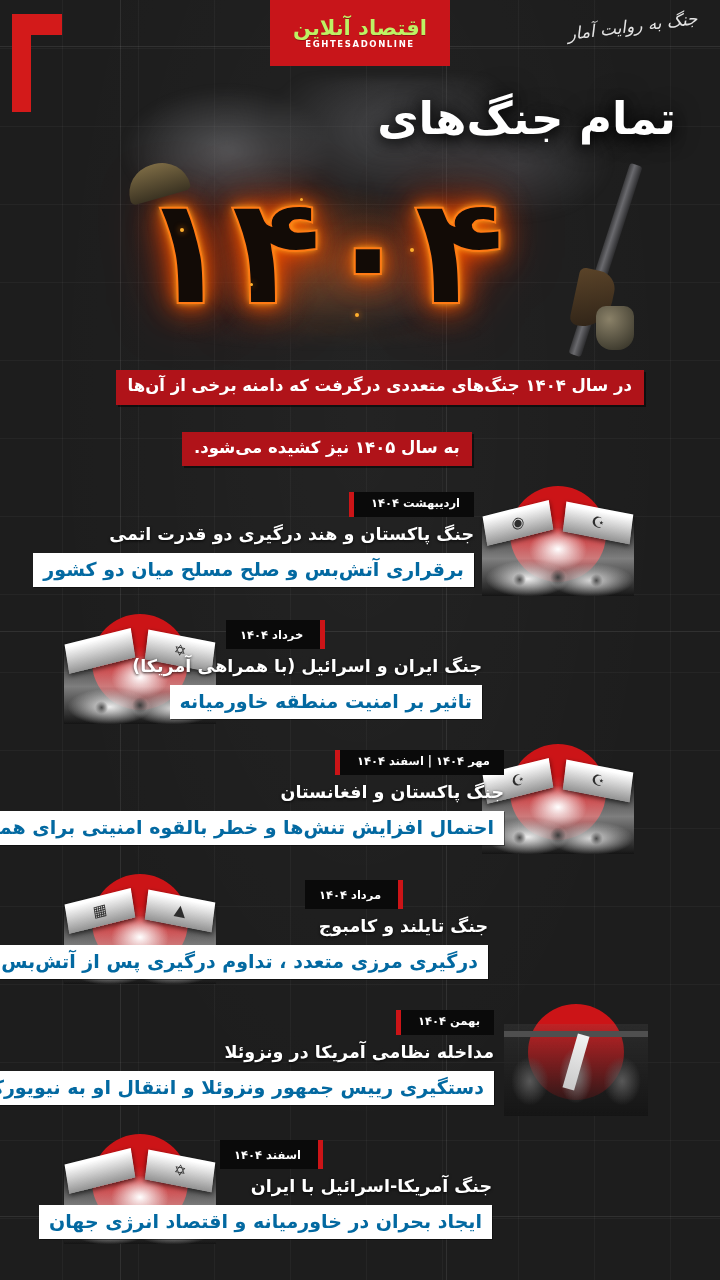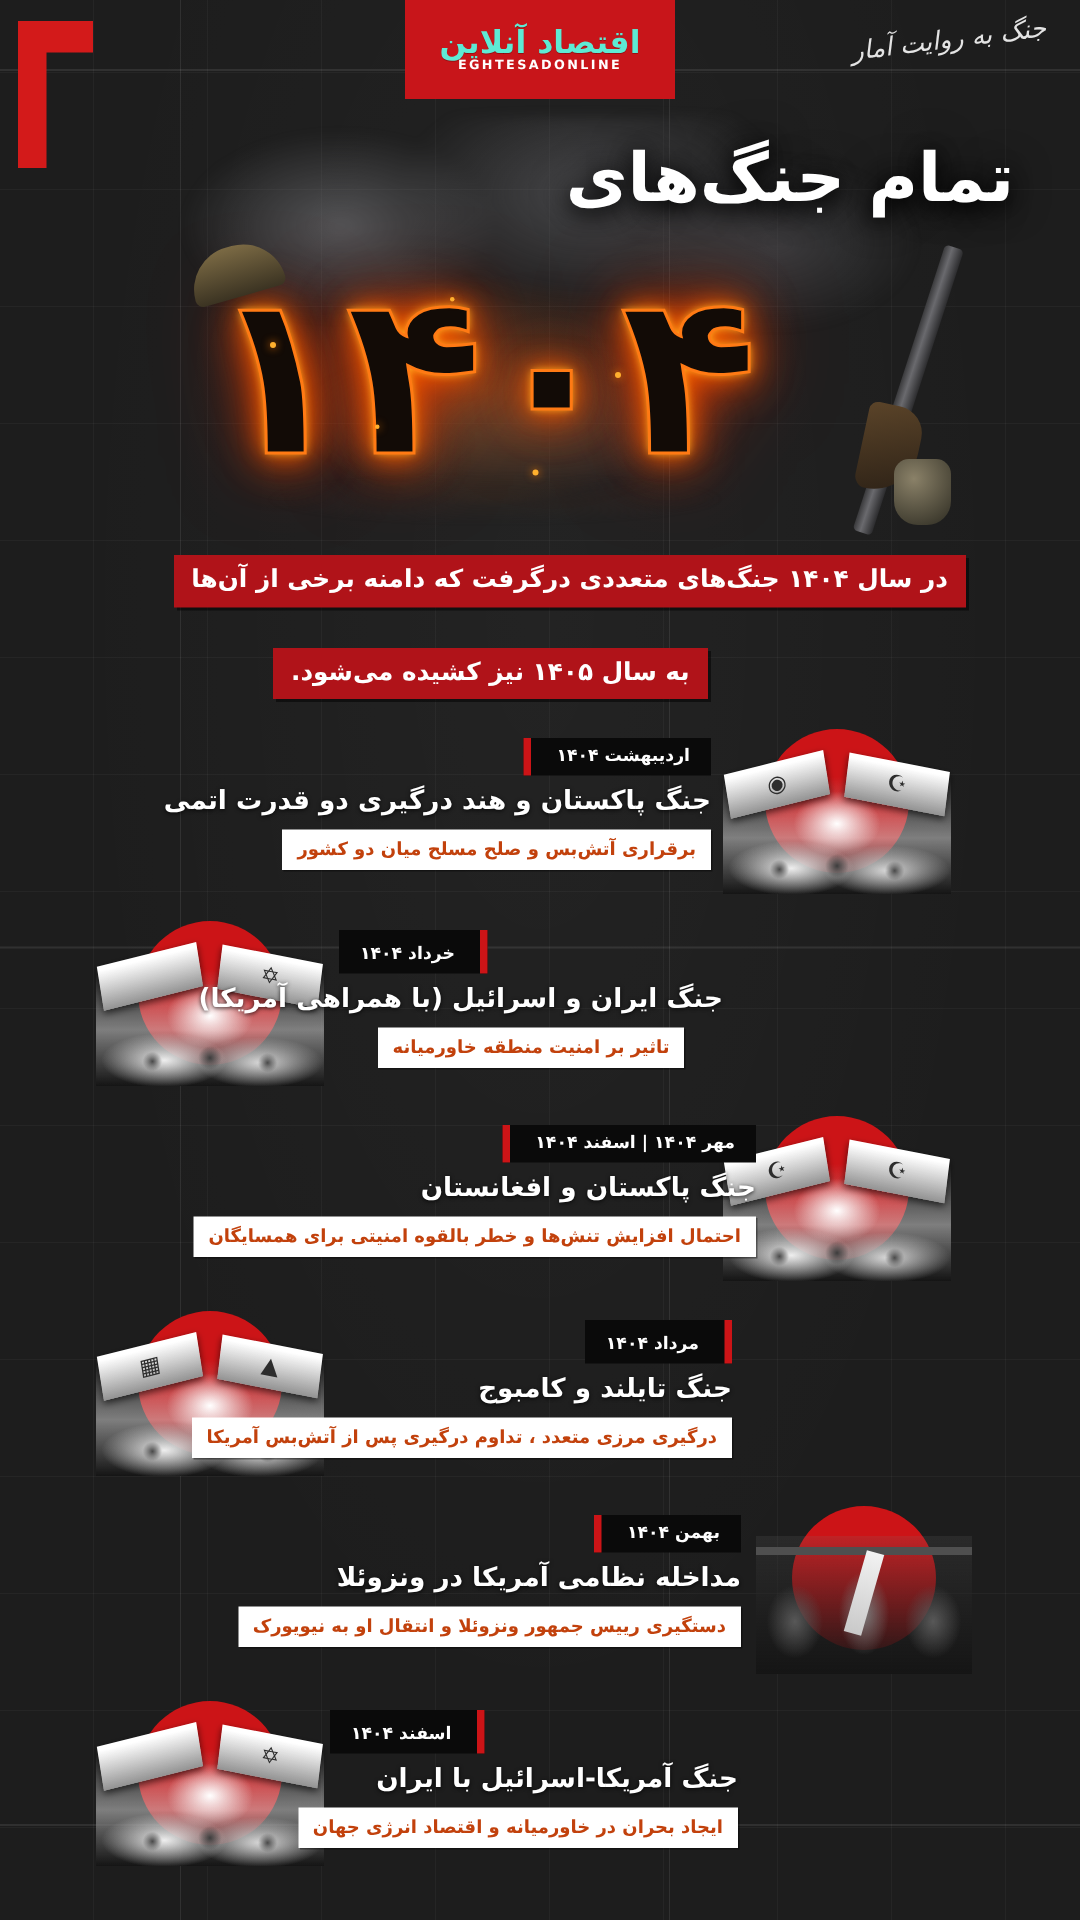--- a/index.html
+++ b/index.html
@@ -64,21 +64,21 @@
     left: 50%; transform: translateX(-50%);
     top: 0;
     width: 180px; height: 66px;
     background: #c8151a;
     z-index: 7;
     display: flex; flex-direction: column;
     align-items: center; justify-content: center;
     gap: 1px;
   }
   .logo-fa {
-    color: #5eead4;
+    color: #bef264;
     font-size: 21px;
     font-weight: 700;
     letter-spacing: -1px;
     line-height: 1;
     direction: rtl;
     text-shadow: 0 1px 0 rgba(0,0,0,.25);
   }
   .logo-en {
     color: #fff;
     font-size: 8.5px;
@@ -343,22 +343,22 @@
     font-weight: 700;
     line-height: 1.2;
     white-space: nowrap;
     margin-bottom: 8px;
     text-shadow: 0 1px 3px rgba(0,0,0,.8);
   }
 
   .ev-sub {
     display: inline-block;
     background: #ffffff;
-    color: #c2410c;
-    font-size: 12px;
+    color: #0369a1;
+    font-size: 19px;
     font-weight: 600;
     line-height: 1;
     padding: 7px 10px 8px 10px;
     white-space: nowrap;
     box-shadow: 1px 1px 0 rgba(0,0,0,.4);
   }
   .ev-img.portrait .figs {
     position: absolute;
     left: 10px; bottom: 2px;
     width: 144px; height: 92px;
@@ -514,21 +514,21 @@
             </div>
         </div>
         <div class="flagR">
           <div class="flag-body">
               <span class="sym">▲</span>
             </div>
         </div>
         <div class="people"></div>
       </div>
       <div class="ev-text" style="right:232px;width:268px;">
-        <div style="text-align:right;">
+        <div style="text-align:center;">
           <span class="date-badge lead-right">مرداد ۱۴۰۴</span>
         </div>
         <div class="ev-title" style="text-align:right;">جنگ تایلند و کامبوج</div>
         <div style="text-align:left;">
           <span class="ev-sub">درگیری مرزی متعدد ، تداوم درگیری پس از آتش‌بس آمریکا</span>
         </div>
       </div>
     </div>
 
     <div class="event" style="top:518px;">

